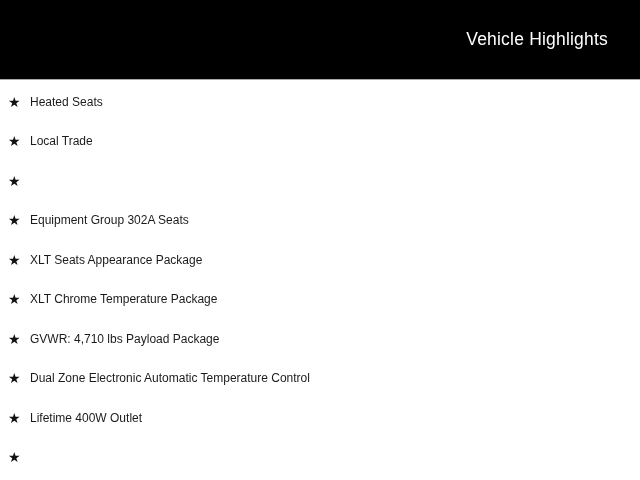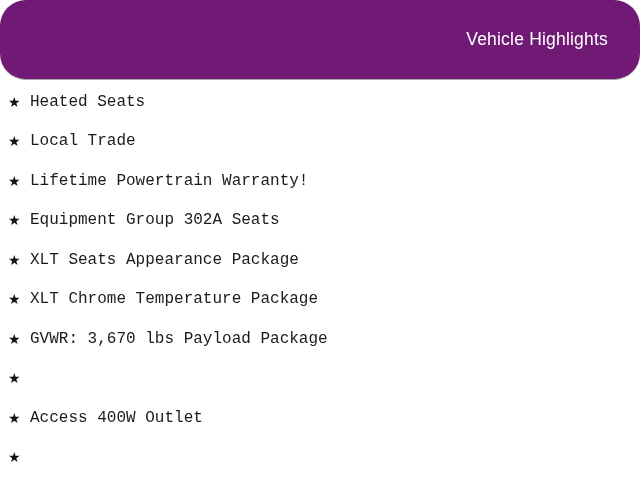--- a/index.html
+++ b/index.html
@@ -10,27 +10,26 @@
     width: 640px;
     height: 480px;
     background: #ffffff;
     overflow: hidden;
     font-family: "Liberation Sans", "DejaVu Sans", sans-serif;
   }
   .header {
     box-sizing: border-box;
     width: 640px;
     height: 80px;
-    background: #701a75;
+    background: #000000;
     border-bottom: 1px solid #a8a8a8;
     display: flex;
     align-items: center;
     justify-content: flex-end;
     padding-right: 32px;
-    border-radius: 26px;
   }
   .header-title {
     color: #ffffff;
     font-size: 17.5px;
     letter-spacing: 0.2px;
   }
   .highlights-list {
     list-style: none;
     margin: 0;
     padding: 2px 0 0 0;
@@ -42,64 +41,63 @@
     padding-left: 8px;
   }
   .star {
     width: 22px;
     font-size: 14px;
     color: #111111;
     line-height: 1;
     flex: 0 0 22px;
   }
   .item-text {
-    font-size: 16px;
+    font-size: 12px;
     color: #1b1b1b;
-    font-family: Liberation Mono, monospace;
   }
 </style>
 </head>
 <body>
 
 <div class="header">
   <span class="header-title">Vehicle Highlights</span>
 </div>
 
 <ul class="highlights-list">
     <li>
       <span class="star">★</span>
       <span class="item-text">Heated Seats</span>
     </li>
     <li>
       <span class="star">★</span>
       <span class="item-text">Local Trade</span>
     </li>
     <li>
       <span class="star">★</span>
-      <span class="item-text">Lifetime Powertrain Warranty!</span>
     </li>
     <li>
       <span class="star">★</span>
       <span class="item-text">Equipment Group 302A Seats</span>
     </li>
     <li>
       <span class="star">★</span>
       <span class="item-text">XLT Seats Appearance Package</span>
     </li>
     <li>
       <span class="star">★</span>
       <span class="item-text">XLT Chrome Temperature Package</span>
     </li>
     <li>
       <span class="star">★</span>
-      <span class="item-text">GVWR: 3,670 lbs Payload Package</span>
+      <span class="item-text">GVWR: 4,710 lbs Payload Package</span>
     </li>
     <li>
       <span class="star">★</span>
+      <span class="item-text">Dual Zone Electronic Automatic Temperature Control</span>
     </li>
     <li>
       <span class="star">★</span>
-      <span class="item-text">Access 400W Outlet</span>
+      <span class="item-text">Lifetime 400W Outlet</span>
     </li>
     <li>
       <span class="star">★</span>
     </li>
   </ul>
 
 </body></html>

